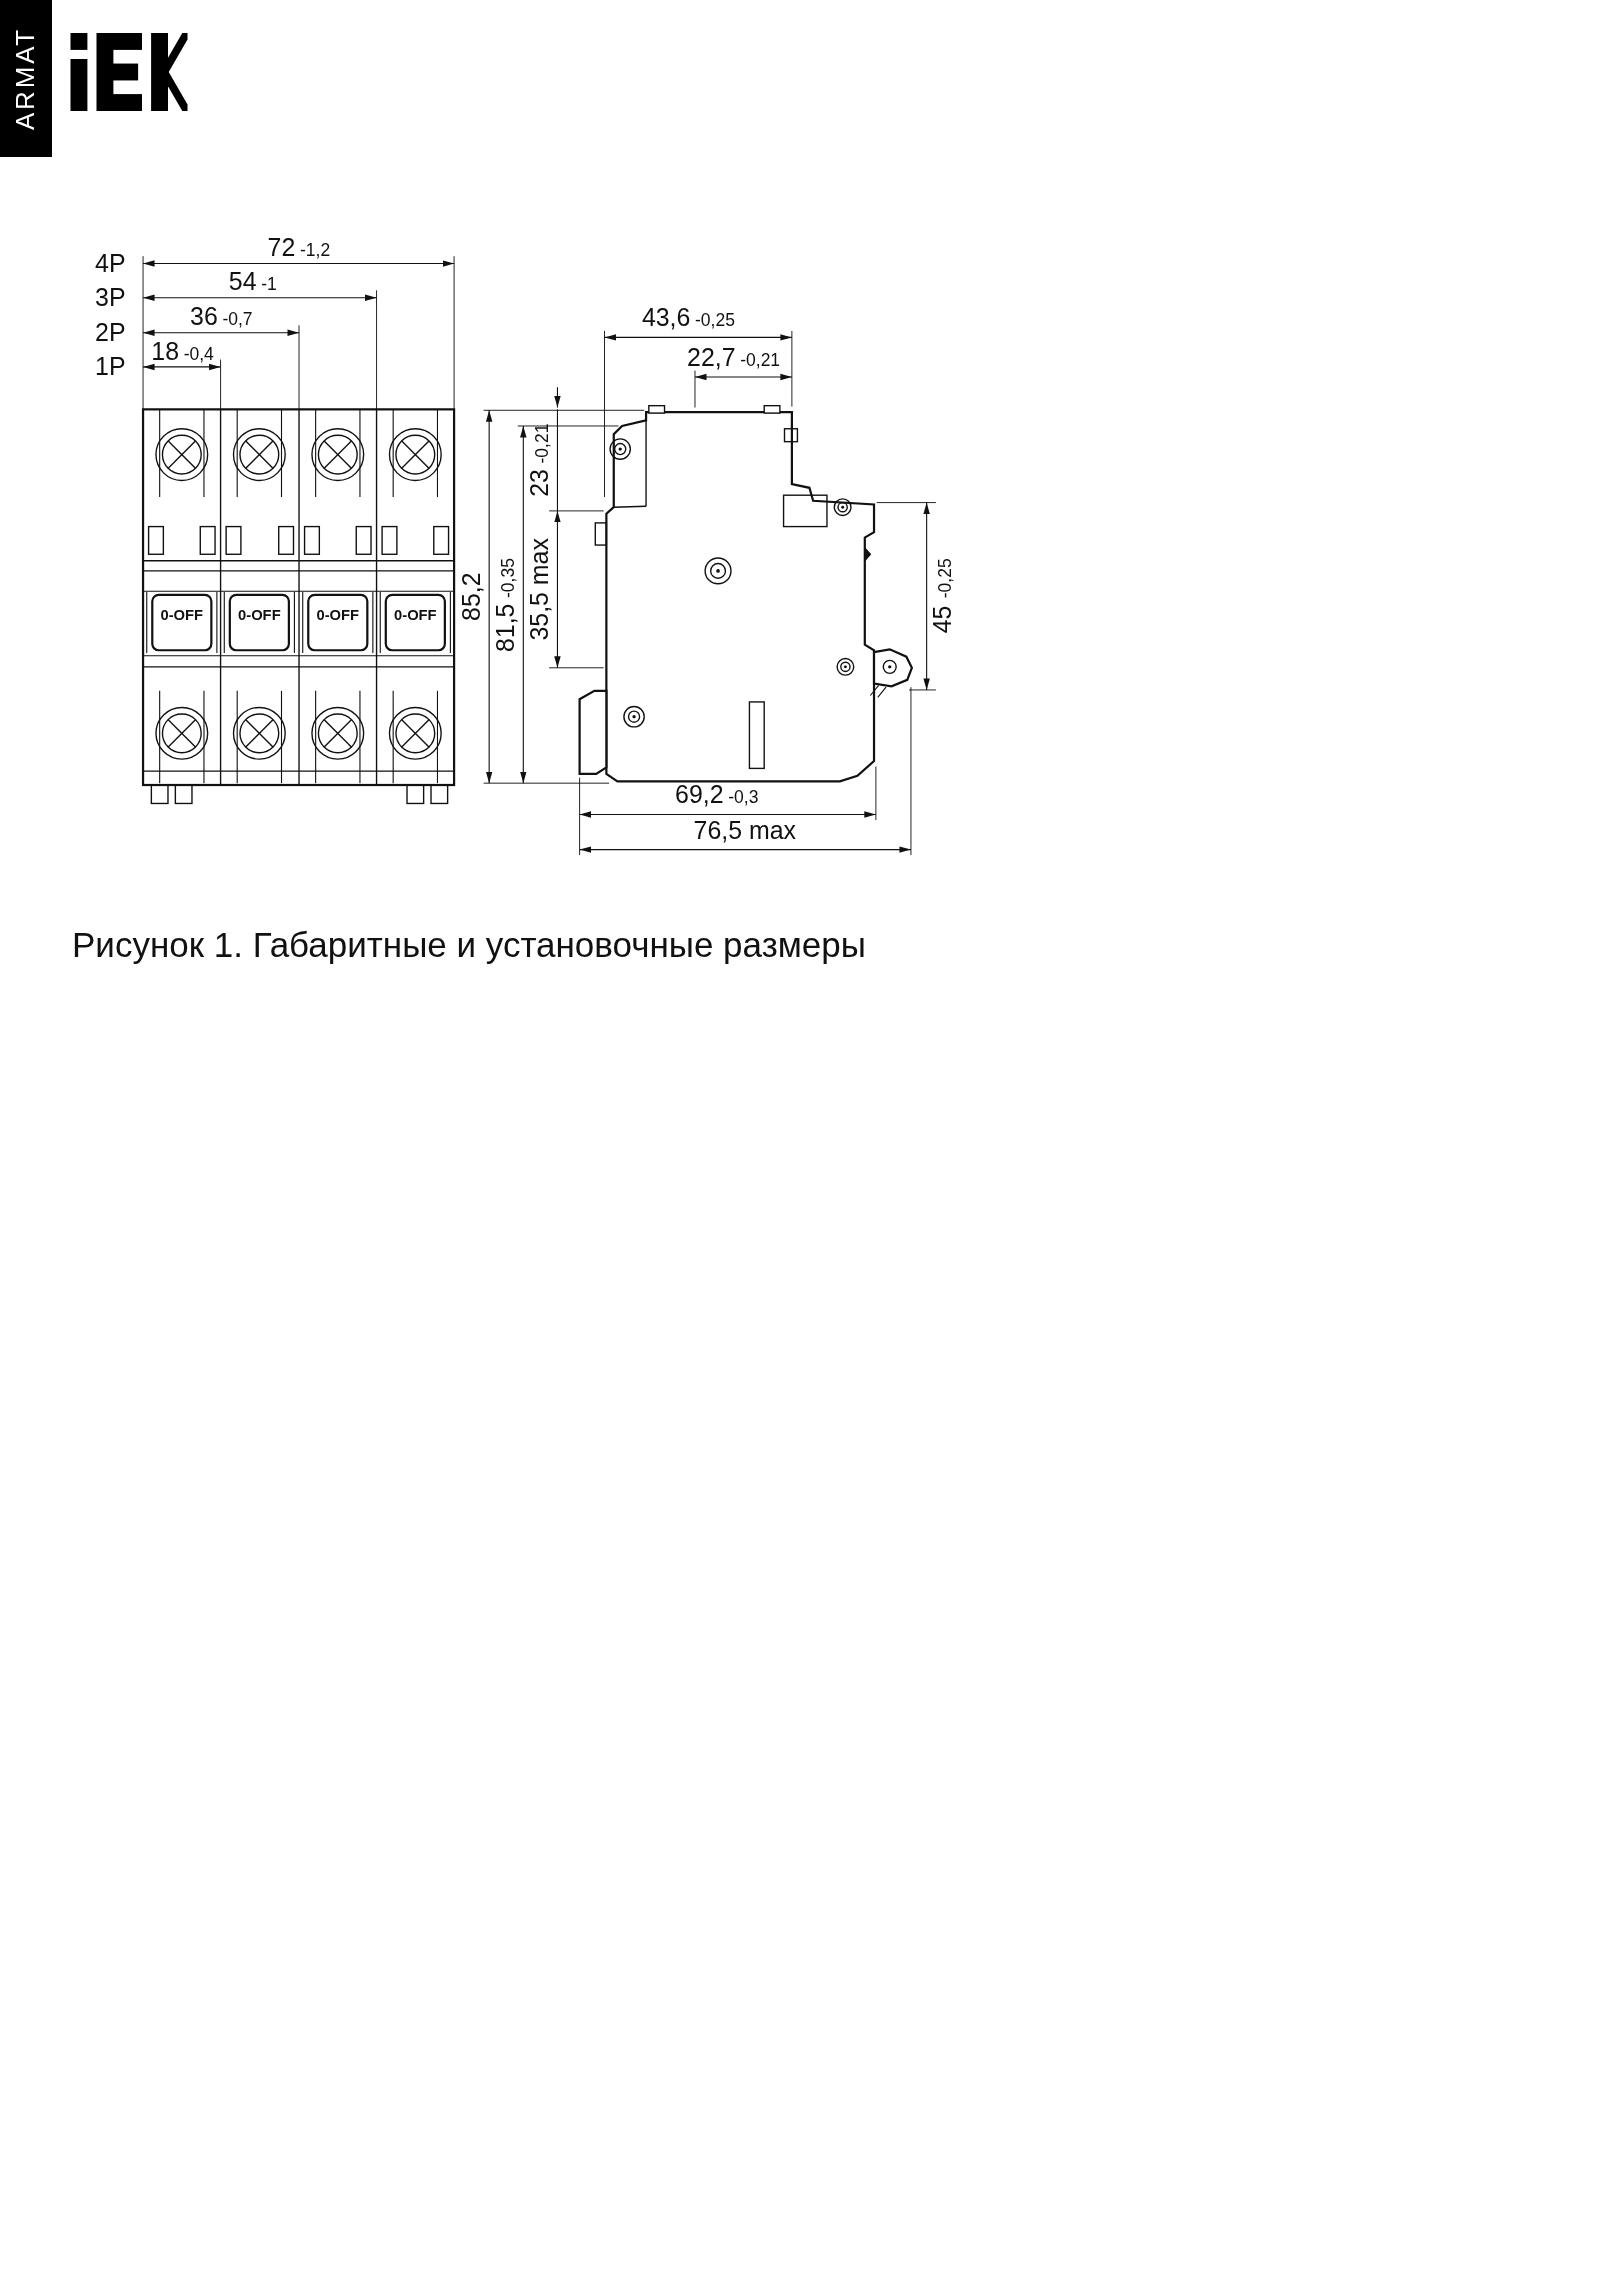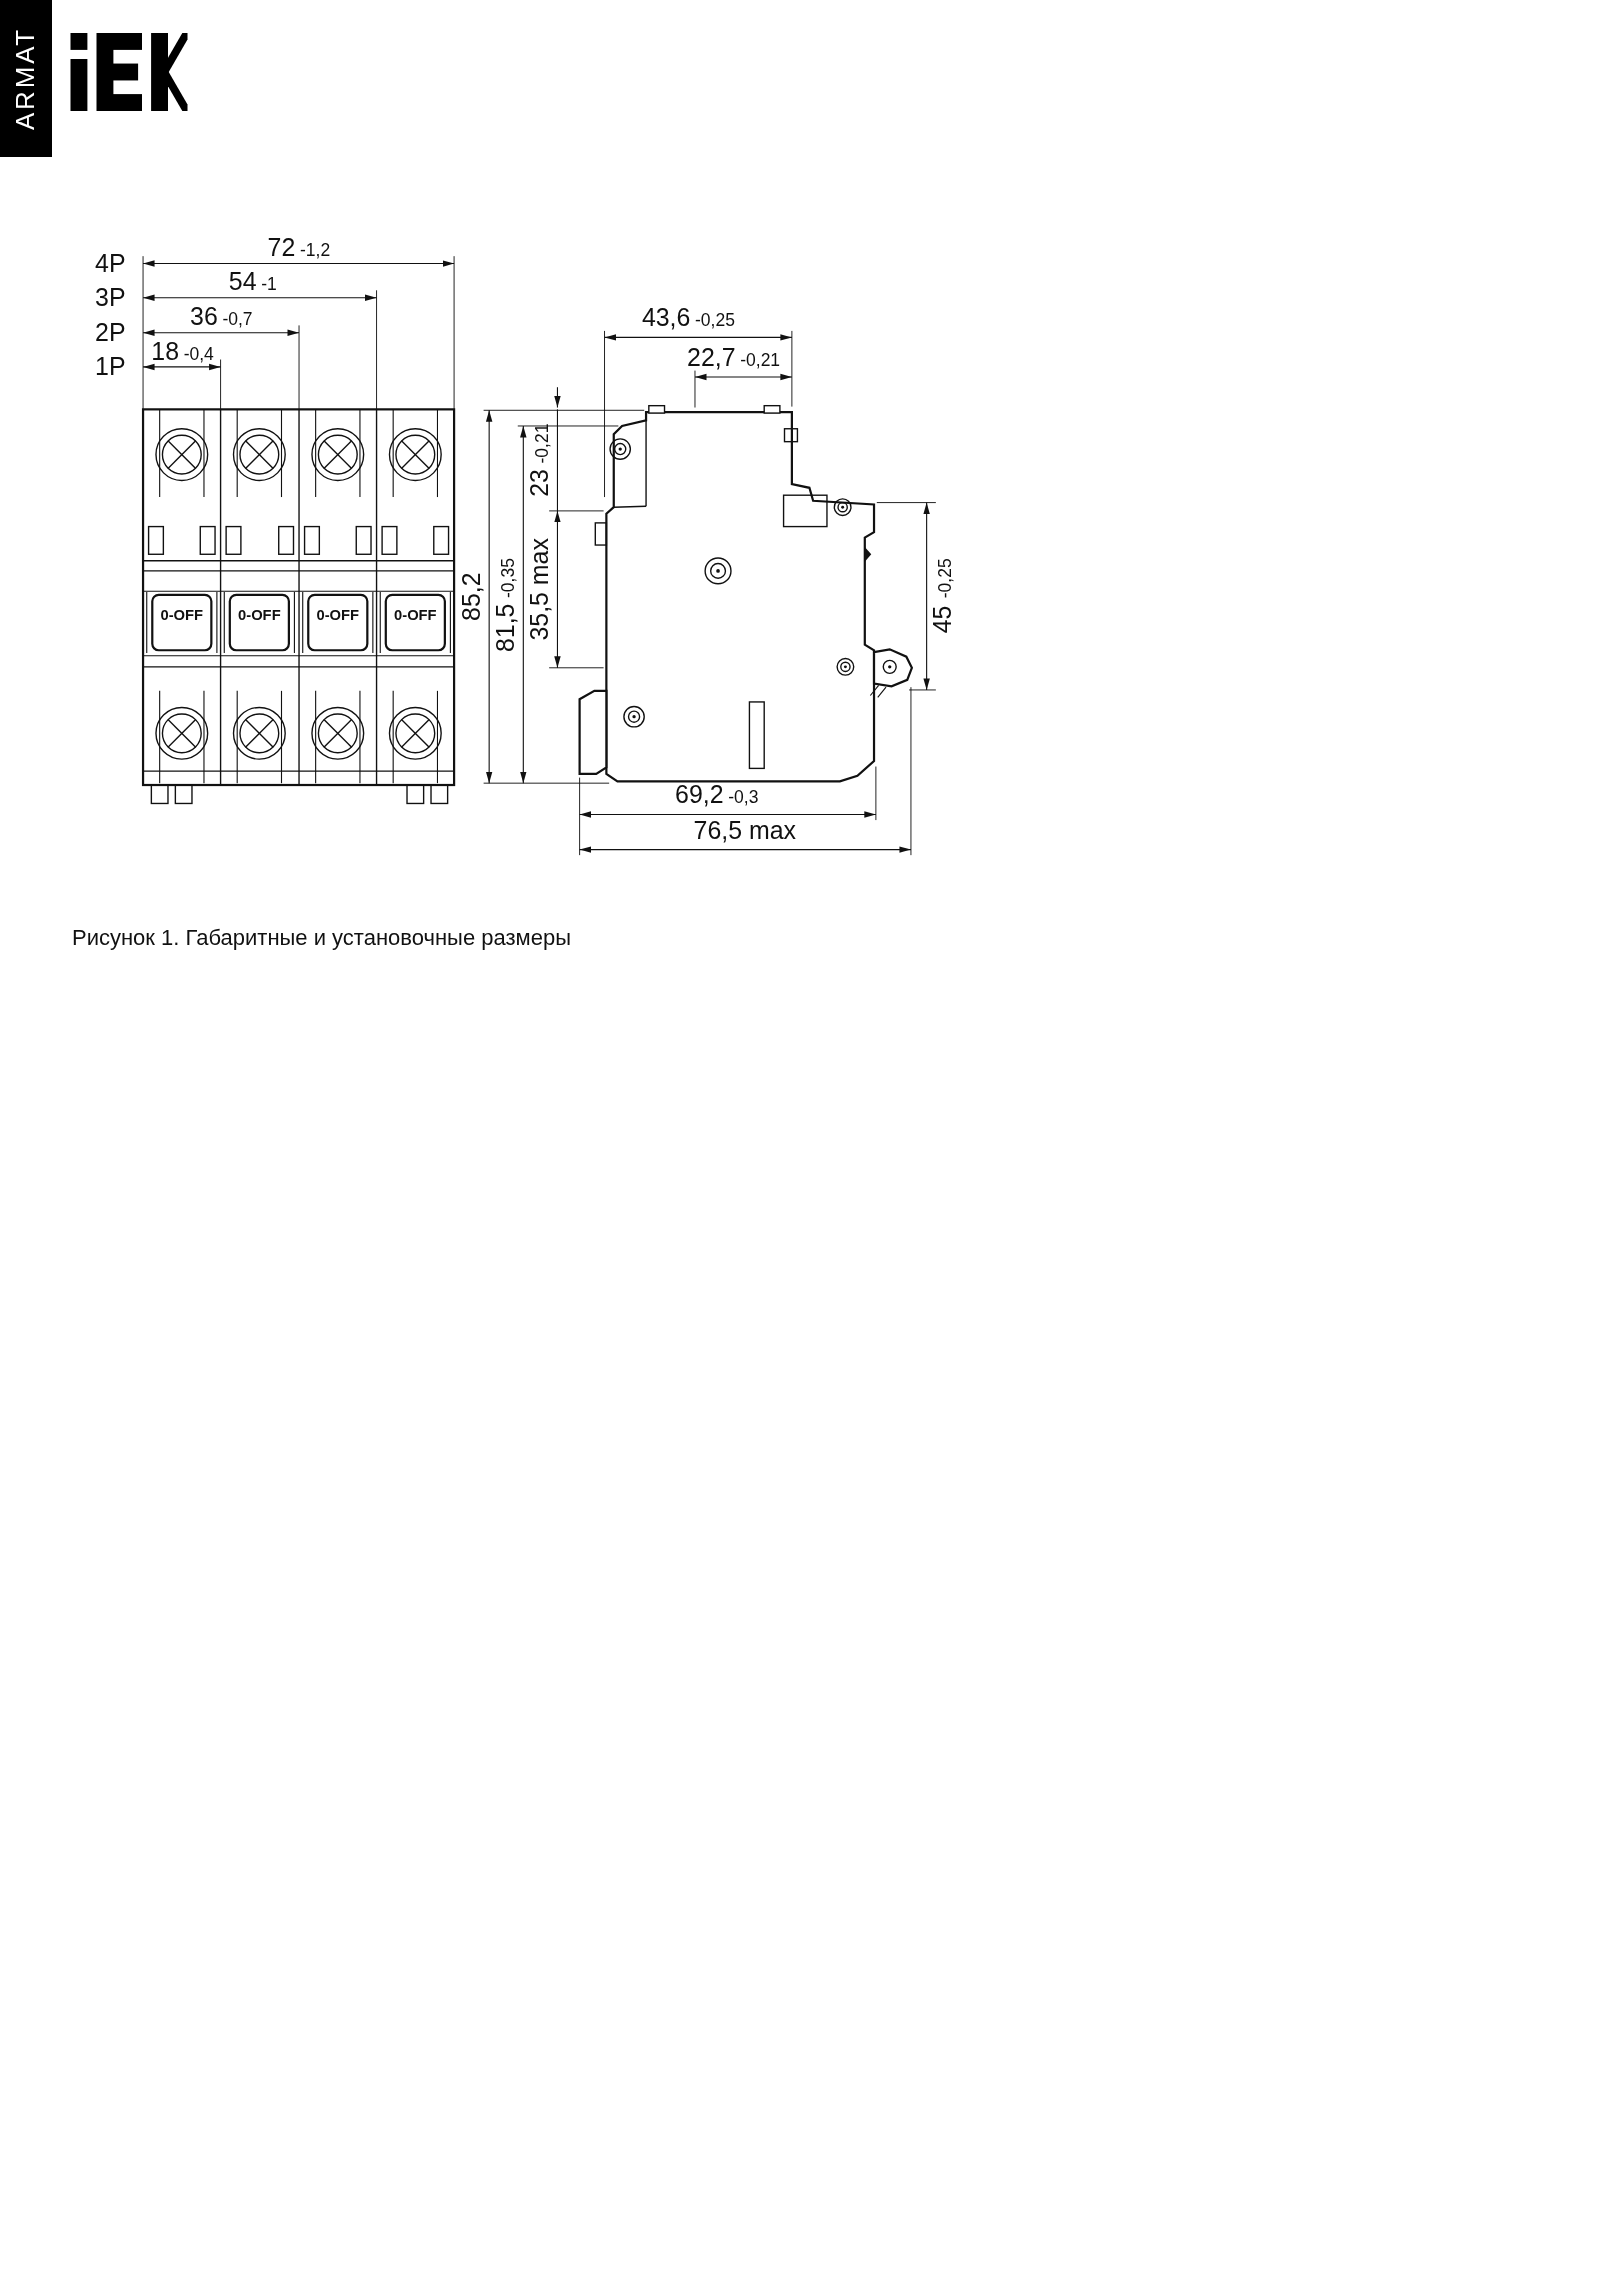--- a/index.html
+++ b/index.html
@@ -3,21 +3,21 @@
 <meta charset="utf-8">
 <style>
   html,body{margin:0;padding:0}
   body{width:1617px;height:2293px;position:relative;background:#fff;
        font-family:"Liberation Sans",sans-serif;color:#111}
   .armat-bar{position:absolute;left:0;top:0;width:52px;height:157px;background:#000;
              display:flex;align-items:center;justify-content:center}
   .armat-bar span{transform:rotate(-90deg);color:#fff;font-size:26px;letter-spacing:2.8px;white-space:nowrap}
   .logo-svg{position:absolute;left:70px;top:33px}
   .drawing-svg{position:absolute;left:0;top:222px}
-  .caption{position:absolute;left:72px;top:925px;font-size:22px}
+  .caption{position:absolute;left:72px;top:925px;font-size:35px}
   svg text{font-family:"Liberation Sans",sans-serif;fill:#111}
   .dnum{font-size:27px}
   .dtol{font-size:19px}
   .vlab{font-size:27px}
   .tog{font-size:16px;font-weight:700}
   .o2{fill:none;stroke:#111;stroke-width:2.4}
   .o15{fill:none;stroke:#111;stroke-width:1.5}
   .o15f{fill:#fff;stroke:#111;stroke-width:1.5}
   .o12{fill:none;stroke:#111;stroke-width:1.2}
   .ow{fill:#fff;stroke:#111;stroke-width:2.4}

